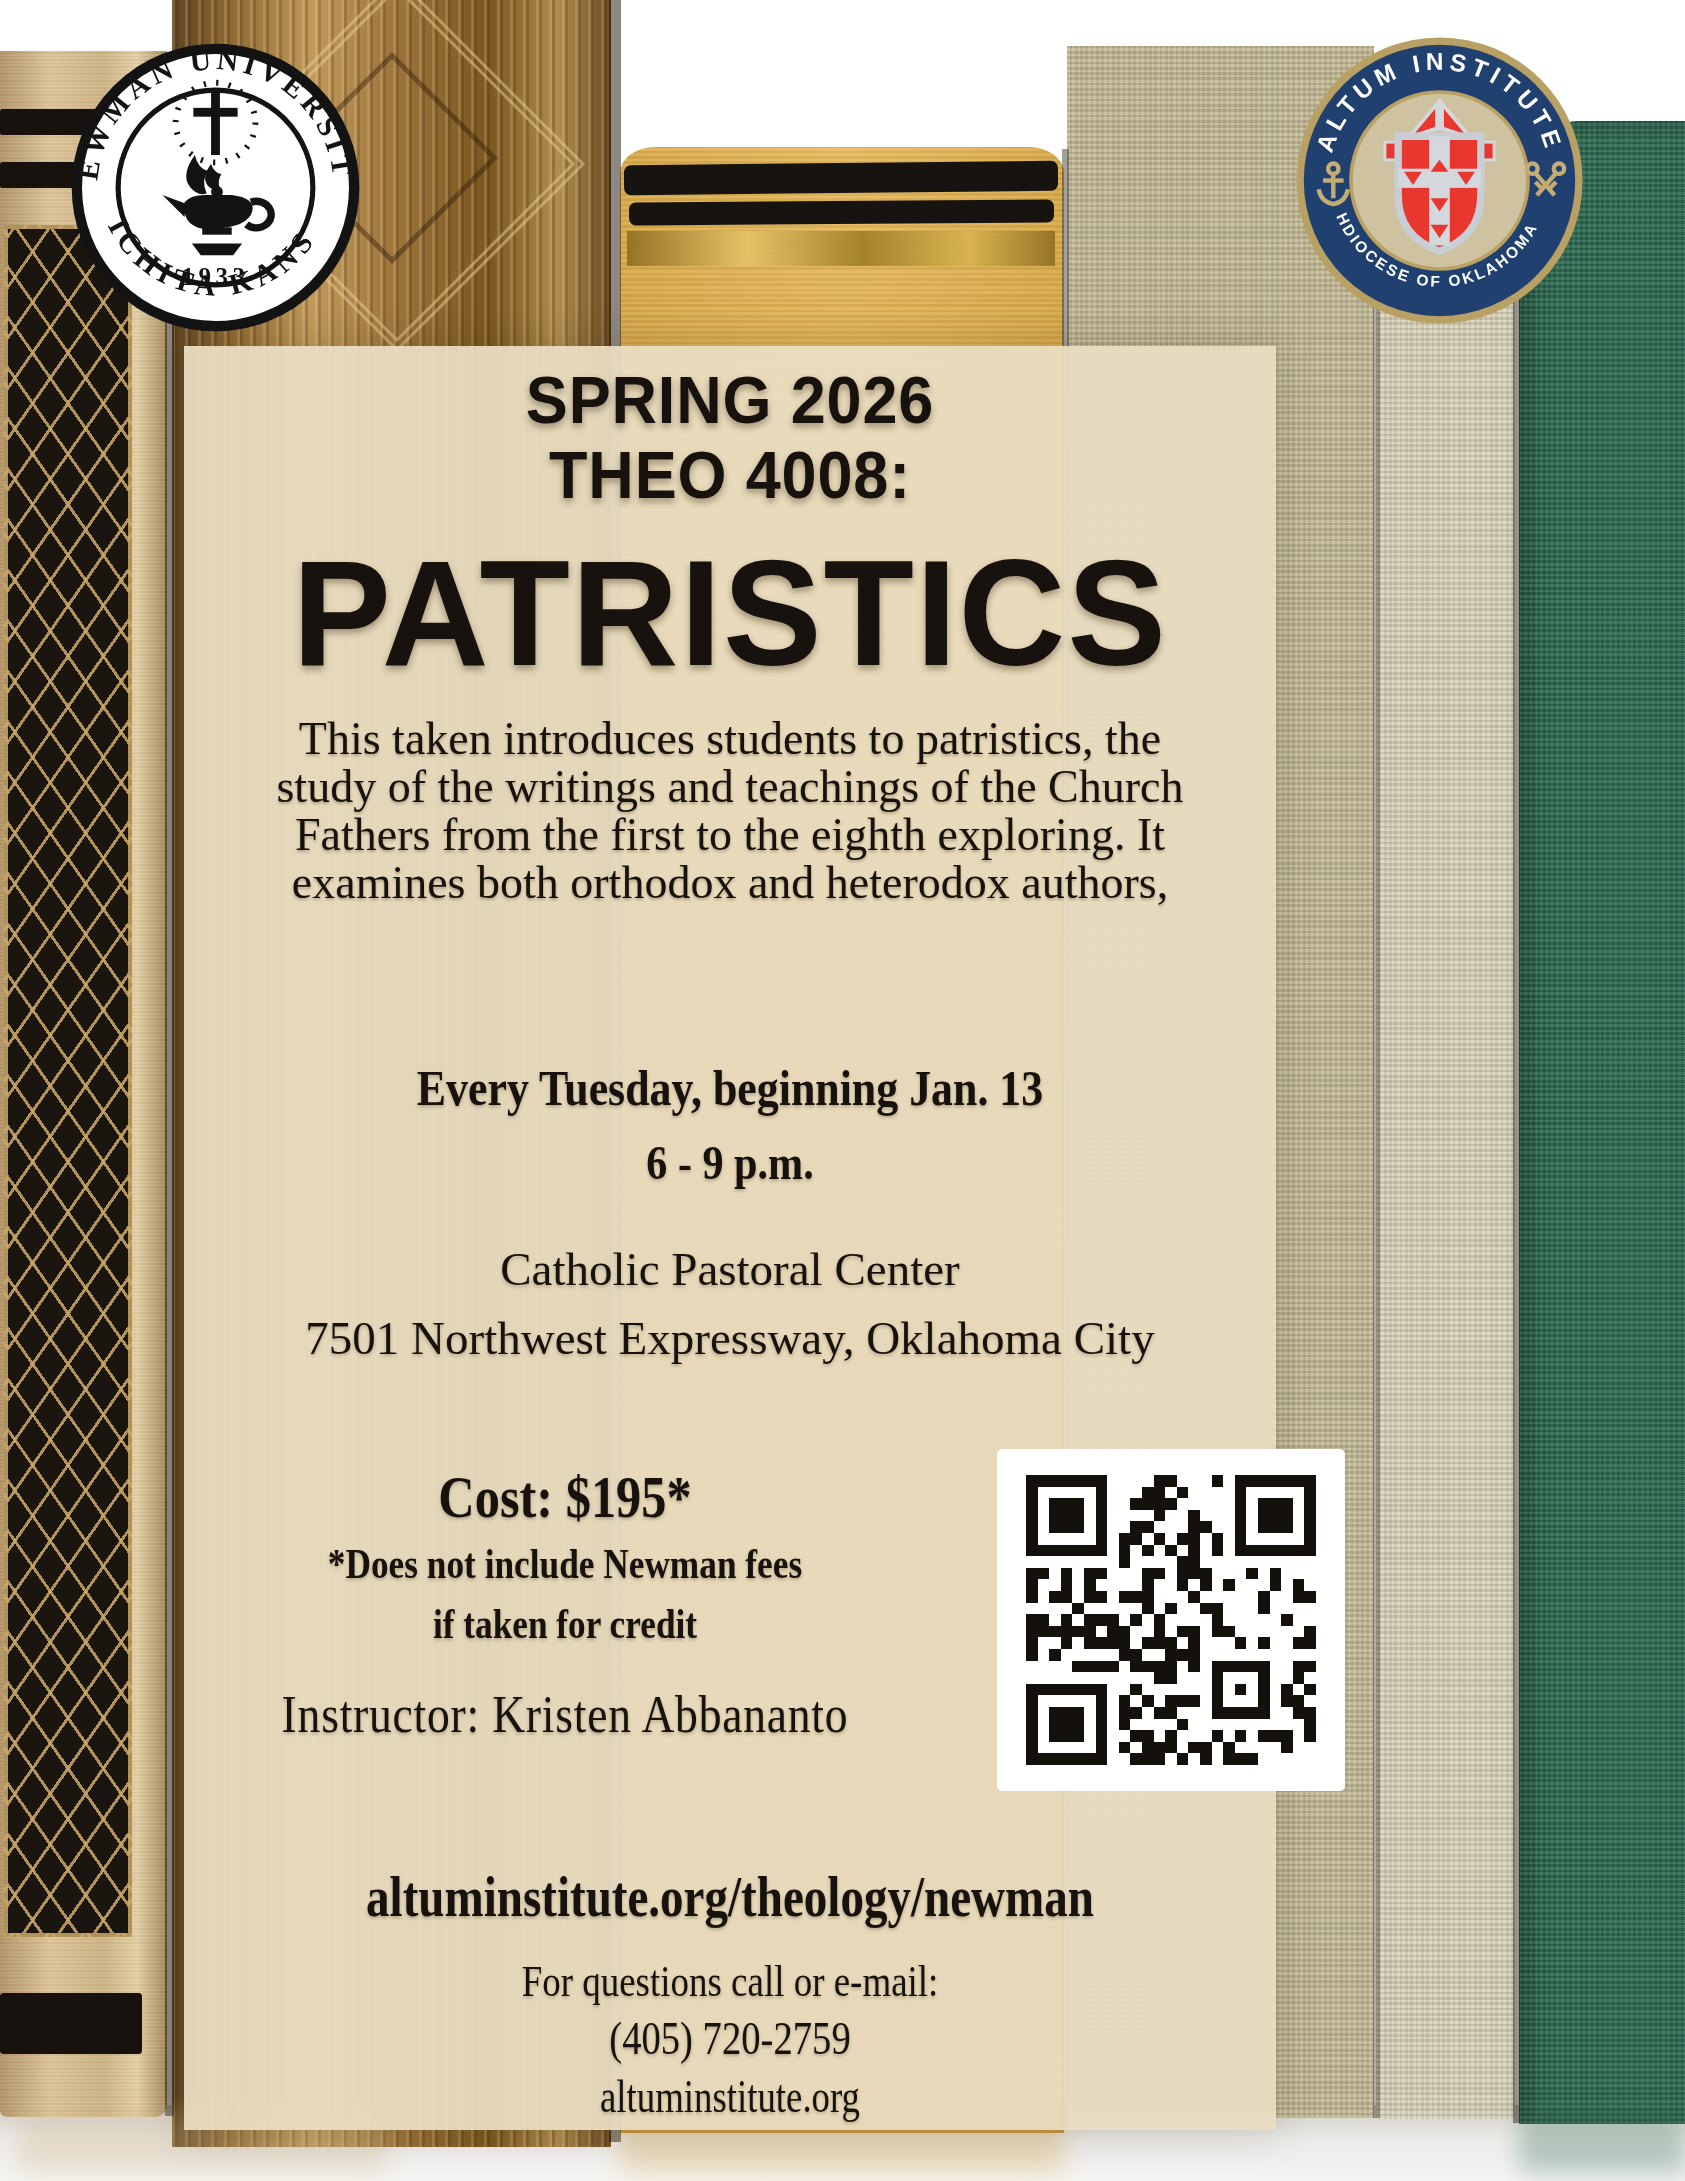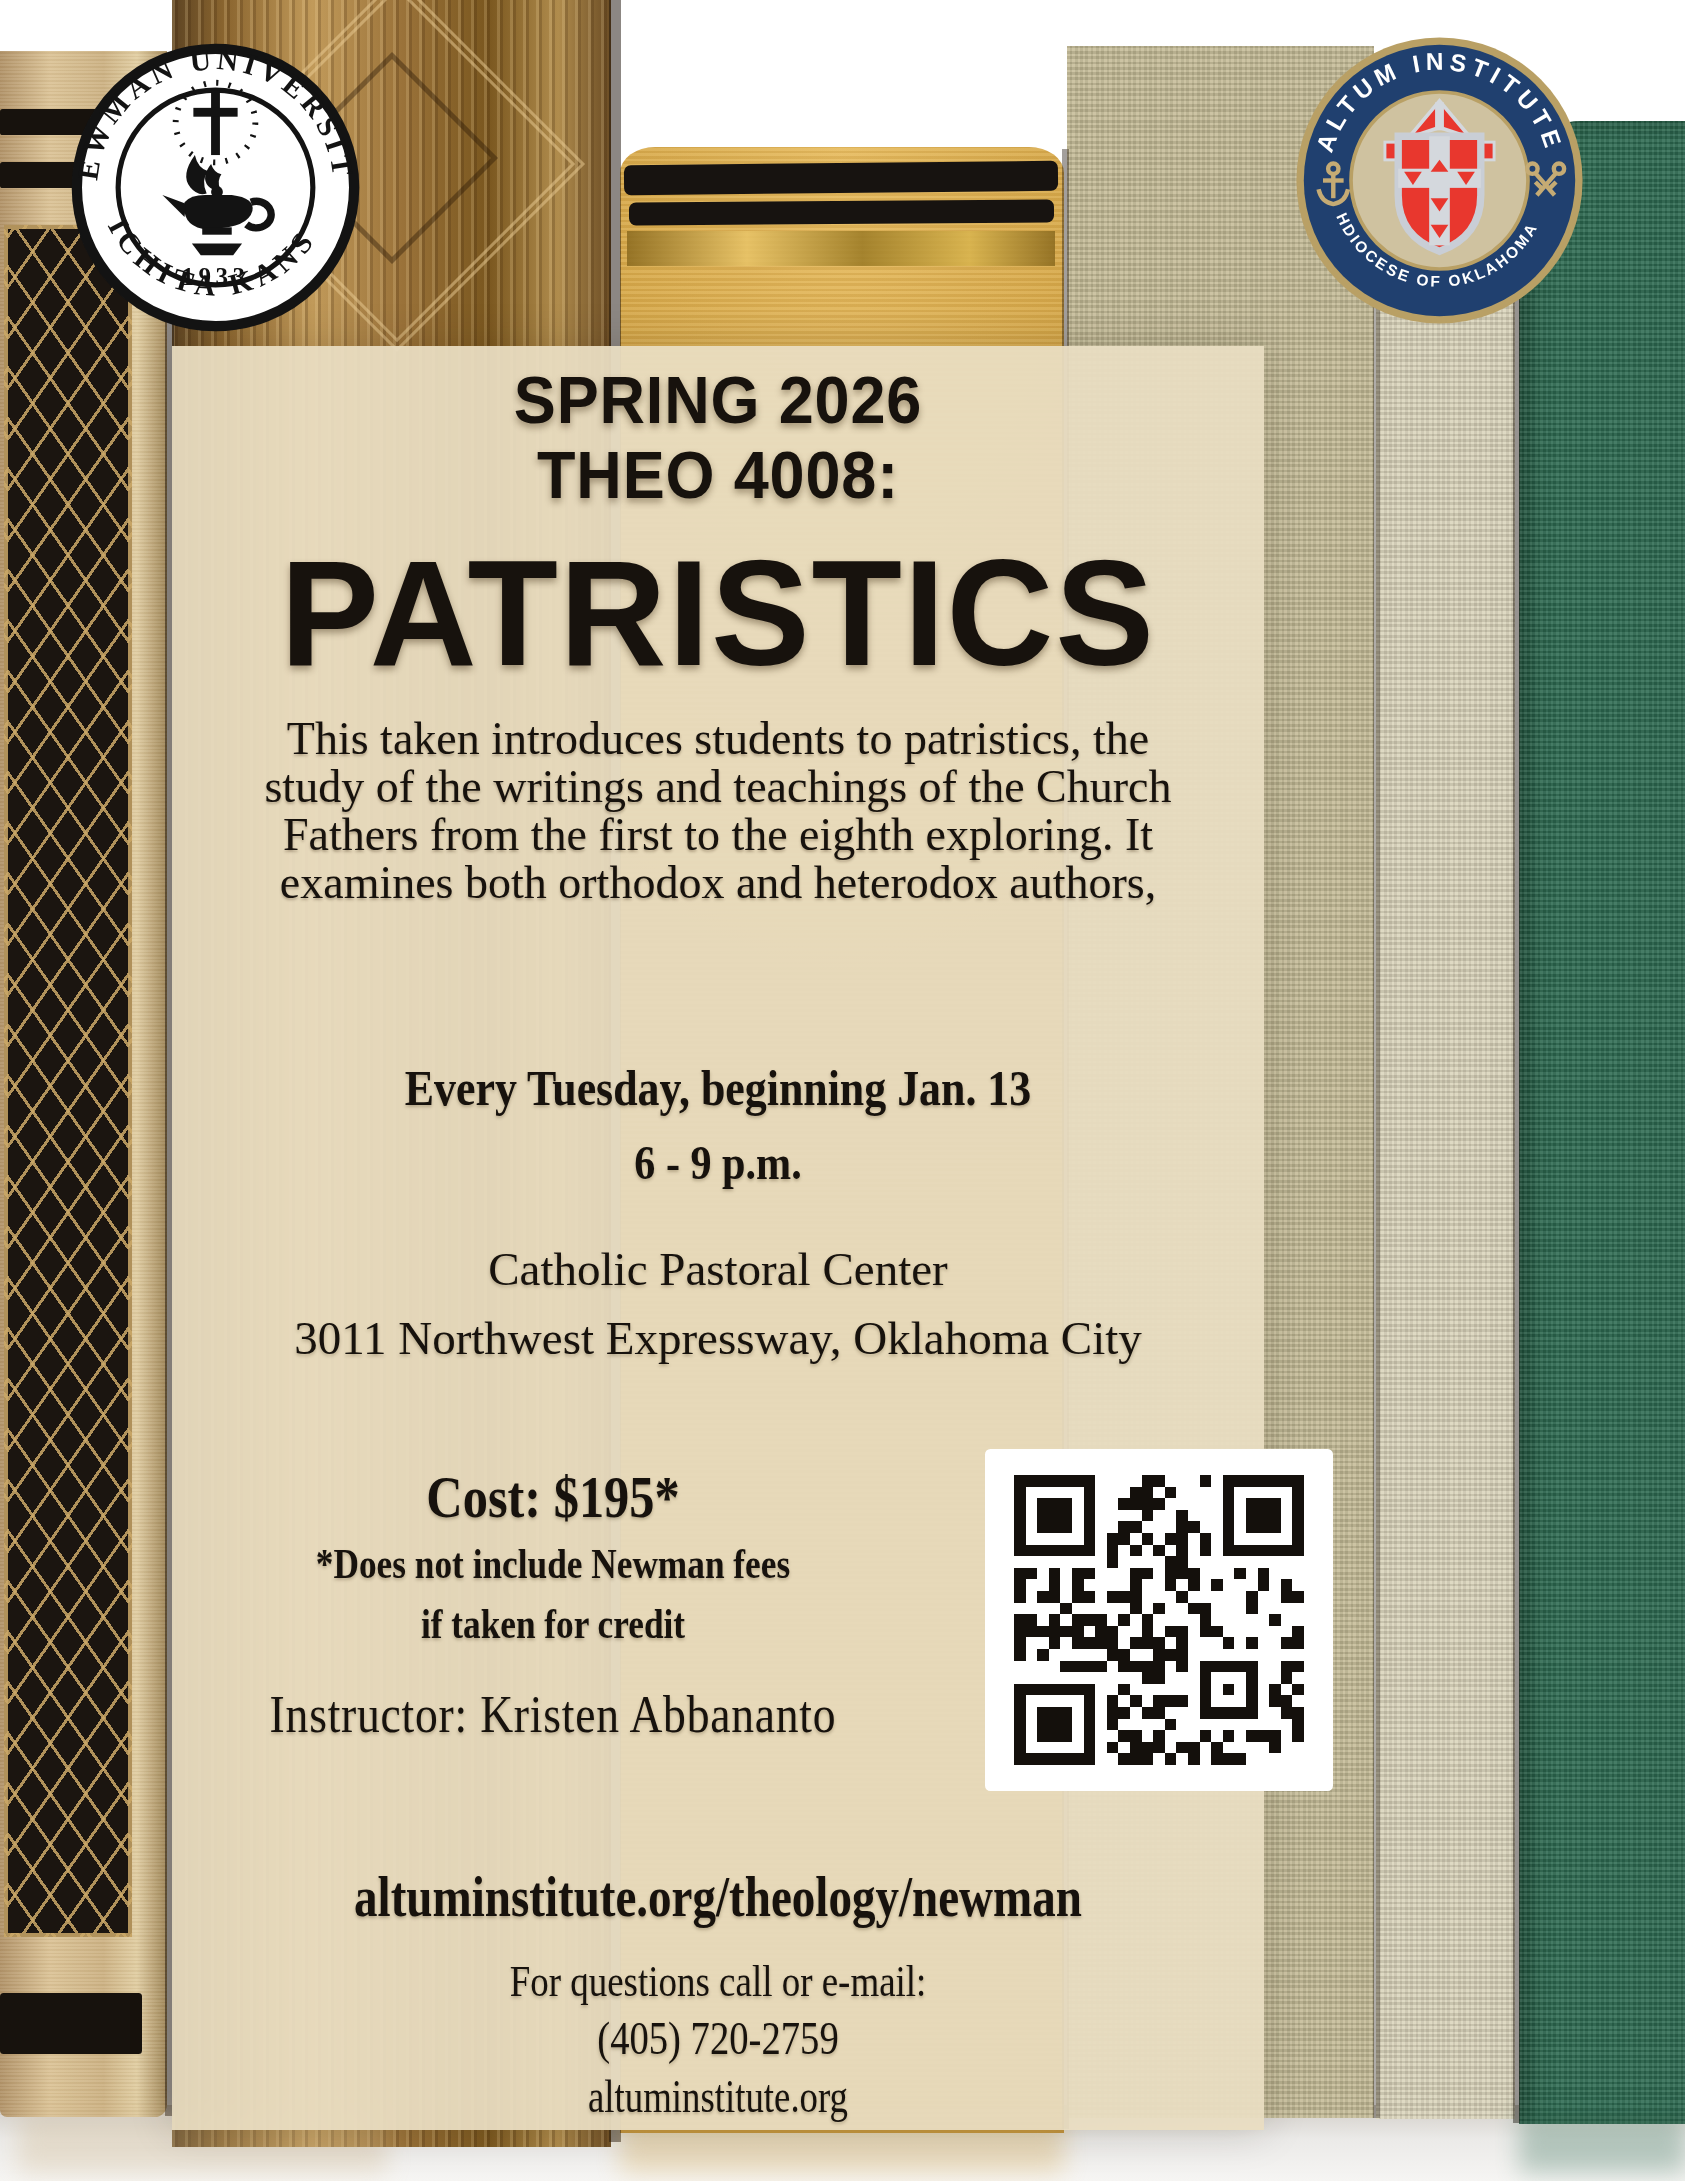--- a/index.html
+++ b/index.html
@@ -44,21 +44,21 @@
                repeating-linear-gradient(90deg,rgba(255,255,255,.05) 0 2.6px,rgba(0,0,0,.07) 2.6px 5.3px);}
 
   .gap{position:absolute;z-index:2;background:rgba(25,16,8,.5);}
 
   
   .table{position:absolute;left:0;top:2105px;width:1685px;height:76px;z-index:0;
     background:linear-gradient(180deg,#d2cec8,#ebeae8 45%,#f6f5f3);}
   .refl{position:absolute;top:2112px;height:61px;z-index:2;filter:blur(12.3px);opacity:.30;}
 
   
-  .panel{position:absolute;left:172px;top:346px;width:1092px;height:1784px;z-index:5;
+  .panel{position:absolute;left:184px;top:346px;width:1092px;height:1784px;z-index:5;
     background:rgba(233,221,193,.94);box-shadow:0 0 40px rgba(40,25,5,.18);}
   .line{position:absolute;left:0;right:0;text-align:center;white-space:nowrap;}
   .sans{font-family:"Liberation Sans", sans-serif;font-weight:800;}
   .soft{text-shadow:0 3.5px 8px rgba(55,38,12,.40);}
   .soft2{text-shadow:0 1.8px 3.5px rgba(55,38,12,.28);}
   .cx84{transform:scaleX(.84);transform-origin:50% 50%;}
   .cx86{transform:scaleX(.86);transform-origin:50% 50%;}
   .cx80{transform:scaleX(.80);transform-origin:50% 50%;}
 
   .term{top:16px;font-size:67px;line-height:75px;letter-spacing:0.9px;transform:scaleX(.94);}
@@ -143,21 +143,21 @@
       <div>This taken introduces students to patristics, the</div>
       <div>study of the writings and teachings of the Church</div>
       <div>Fathers from the first to the eighth exploring. It</div>
       <div>examines both orthodox and heterodox authors,</div>
     </div>
 
     <div class="line soft2 cx86 sched1">Every Tuesday, beginning Jan. 13</div>
     <div class="line soft2 cx86 sched2">6 - 9 p.m.</div>
 
     <div class="line soft2 venue">Catholic Pastoral Center</div>
-    <div class="line soft2 addr">3011 Northwest Expressway, Oklahoma City</div>
+    <div class="line soft2 addr">7501 Northwest Expressway, Oklahoma City</div>
 
     <div class="leftcol">
       <div class="line soft2 cx84 cost">Cost: $195*</div>
       <div class="line soft2 cx84 note1">*Does not include Newman fees</div>
       <div class="line soft2 cx84 note2">if taken for credit</div>
       <div class="line soft2 cx86 instr">Instructor: Kristen Abbananto</div>
     </div>
 
     <div class="qrbox">
       <svg id="qrsvg" viewBox="0 0 25 25" shape-rendering="crispEdges" aria-hidden="true">

